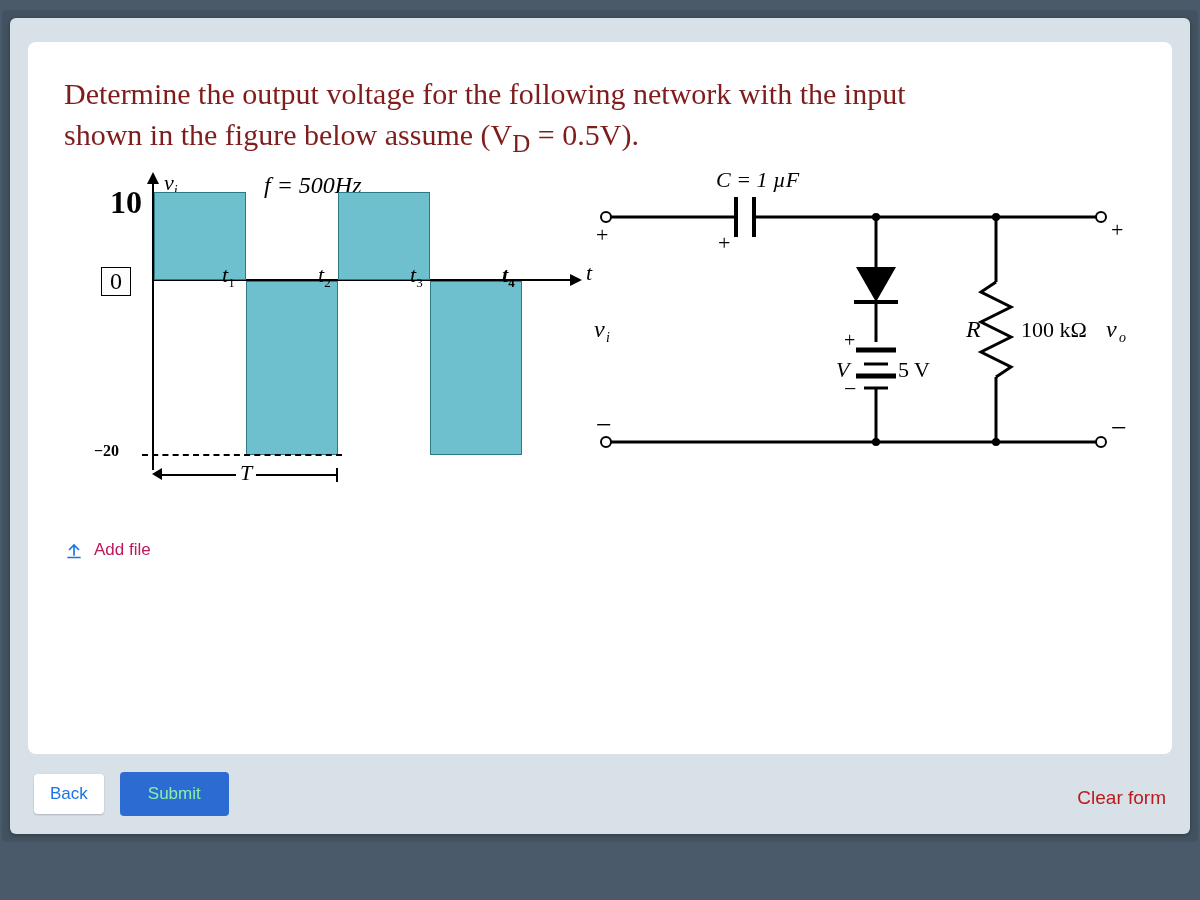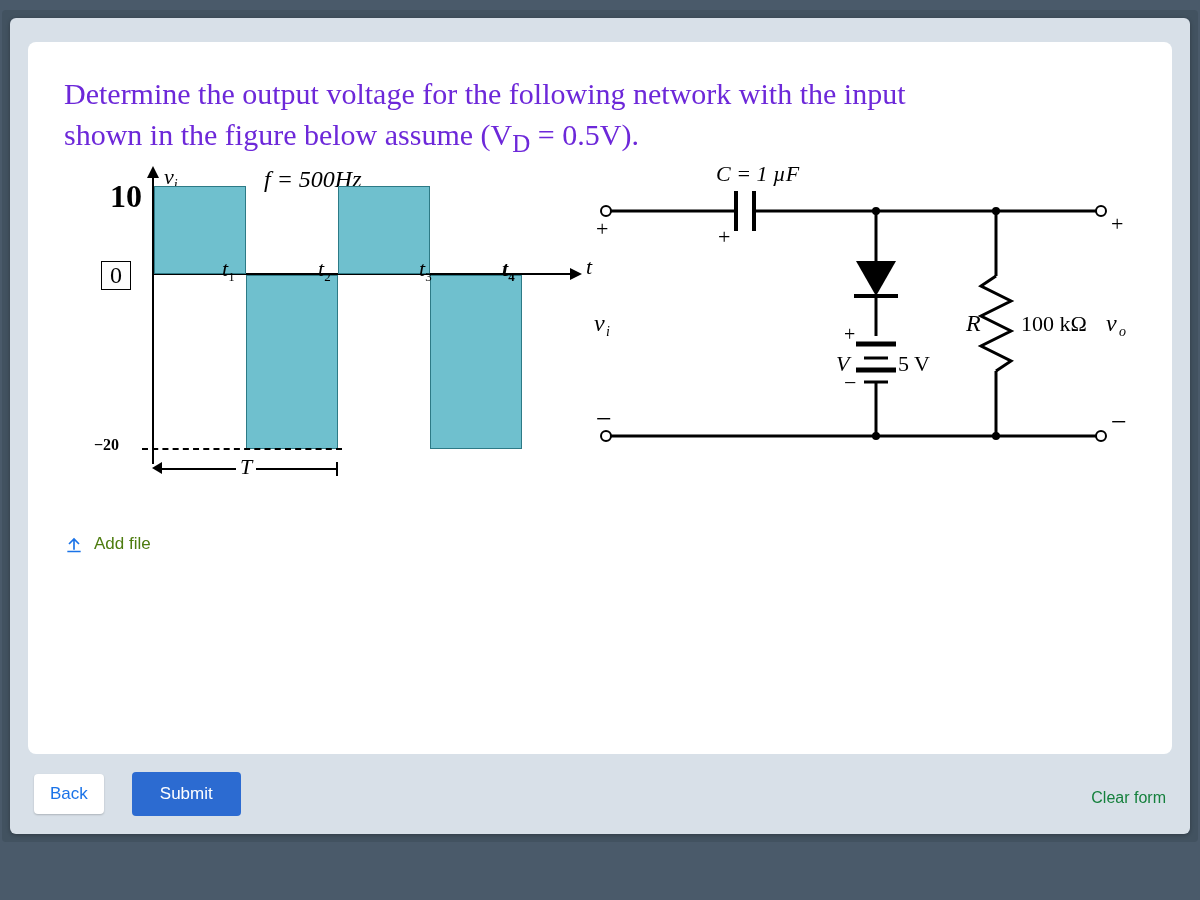--- a/index.html
+++ b/index.html
@@ -27,27 +27,27 @@
   .question-card {
     background: #fff;
     border-radius: 8px;
     padding: 32px 36px 40px 36px;
     min-height: 640px;
     position: relative;
   }
   .question-text {
     font-family: "Times New Roman", serif;
     font-size: 30px;
-    color: #6d28d9;
+    color: #7f1d1d;
     line-height: 1.35;
   }
   .figure-row {
     display: flex;
     align-items: flex-start;
-    margin-top: 6px;
+    margin-top: 12px;
     gap: 24px;
     justify-content: space-between;
   }
   .waveform-box {
     position: relative;
     width: 520px;
     height: 340px;
     font-family: "Times New Roman", serif;
   }
   .wf-vi {
@@ -204,61 +204,61 @@
   .circuit-box .cap-label {
     position: absolute;
     left: 140px;
     top: -5px;
     font-style: italic;
   }
   .circuit-box svg text {
     font-family: "Times New Roman", serif;
   }
   .add-file {
-    color: #4d7c0f;
+    color: #be185d;
     font-size: 17px;
     display: flex;
     align-items: center;
     gap: 10px;
     margin-top: 28px;
     cursor: pointer;
     width: fit-content;
   }
   .add-file svg { width: 20px; height: 20px; }
   .footer-row {
     display: flex;
     align-items: center;
     padding: 18px 6px 0 6px;
     justify-content: space-between;
   }
   .footer-left {
     display: flex;
     align-items: center;
-    gap: 28px;
+    gap: 16px;
   }
   .back-btn {
     color: #1a73e8;
     font-size: 17px;
     padding: 10px 16px;
     background: #fff;
     border-radius: 4px;
     cursor: pointer;
     box-shadow: 0 1px 2px rgba(0,0,0,0.2);
   }
   .submit-btn {
-    color: #ffffff;
+    color: #86efac;
     background: #2c6bd1;
     font-size: 17px;
     padding: 12px 28px;
     border-radius: 4px;
     cursor: pointer;
   }
   .clear-btn {
-    color: #15803d;
-    font-size: 16px;
+    color: #b91c1c;
+    font-size: 19px;
     cursor: pointer;
     margin-top: 7px;
   }
 </style>
 </head>
 <body>
 
 <div class="screen-frame">
   <div class="outer-card">
     <div class="question-card">
@@ -287,21 +287,21 @@
             <div class="arrow-right"></div>
             <div class="t-label">t</div>
 
             <div class="bar bar-up" style="left:8px;   width:90px;"></div>
             <div class="bar bar-down" style="left:100px; width:90px;"></div>
             <div class="bar bar-up" style="left:192px; width:90px;"></div>
             <div class="bar bar-down" style="left:284px; width:90px;"></div>
 
             <div class="tick-label" style="left:76px;"><span>t</span><sub>1</sub></div>
             <div class="tick-label" style="left:172px;"><span>t</span><sub>2</sub></div>
-            <div class="tick-label" style="left:273px;"><span>t</span><sub>3</sub></div>
+            <div class="tick-label" style="left:264px;"><span>t</span><sub>3</sub></div>
             <div class="tick-label" style="left:356px;font-weight:bold;"><span>t</span><sub>4</sub></div>
 
             <div class="dash-neg20"></div>
             <div class="period-ah-l"></div>
             <div class="period-line"></div>
             <div class="period-lbl">T</div>
             <div class="period-ah-r"></div>
           </div>
         </div>
 

